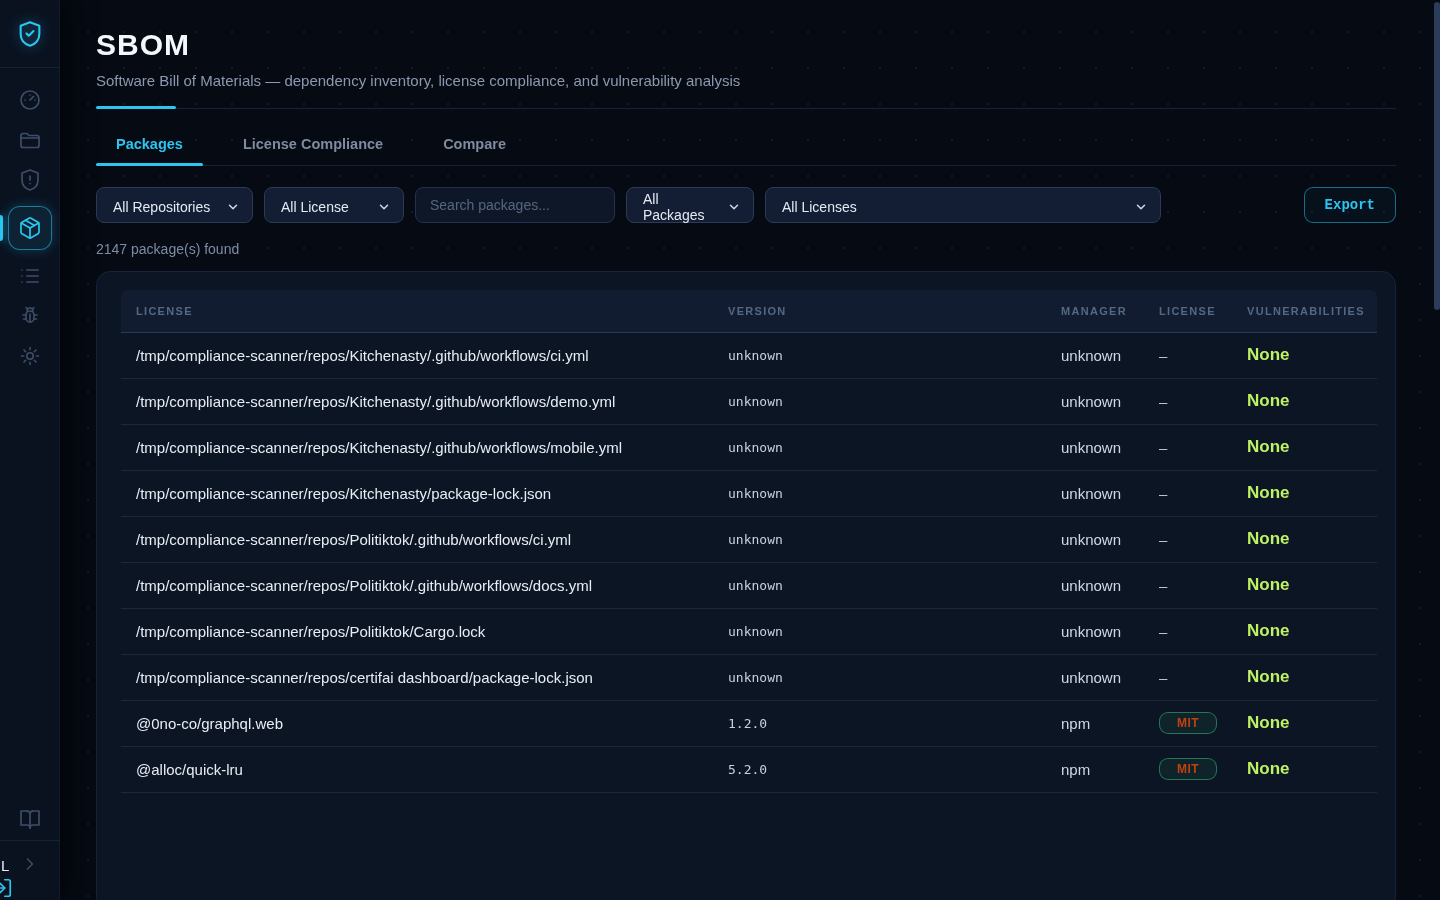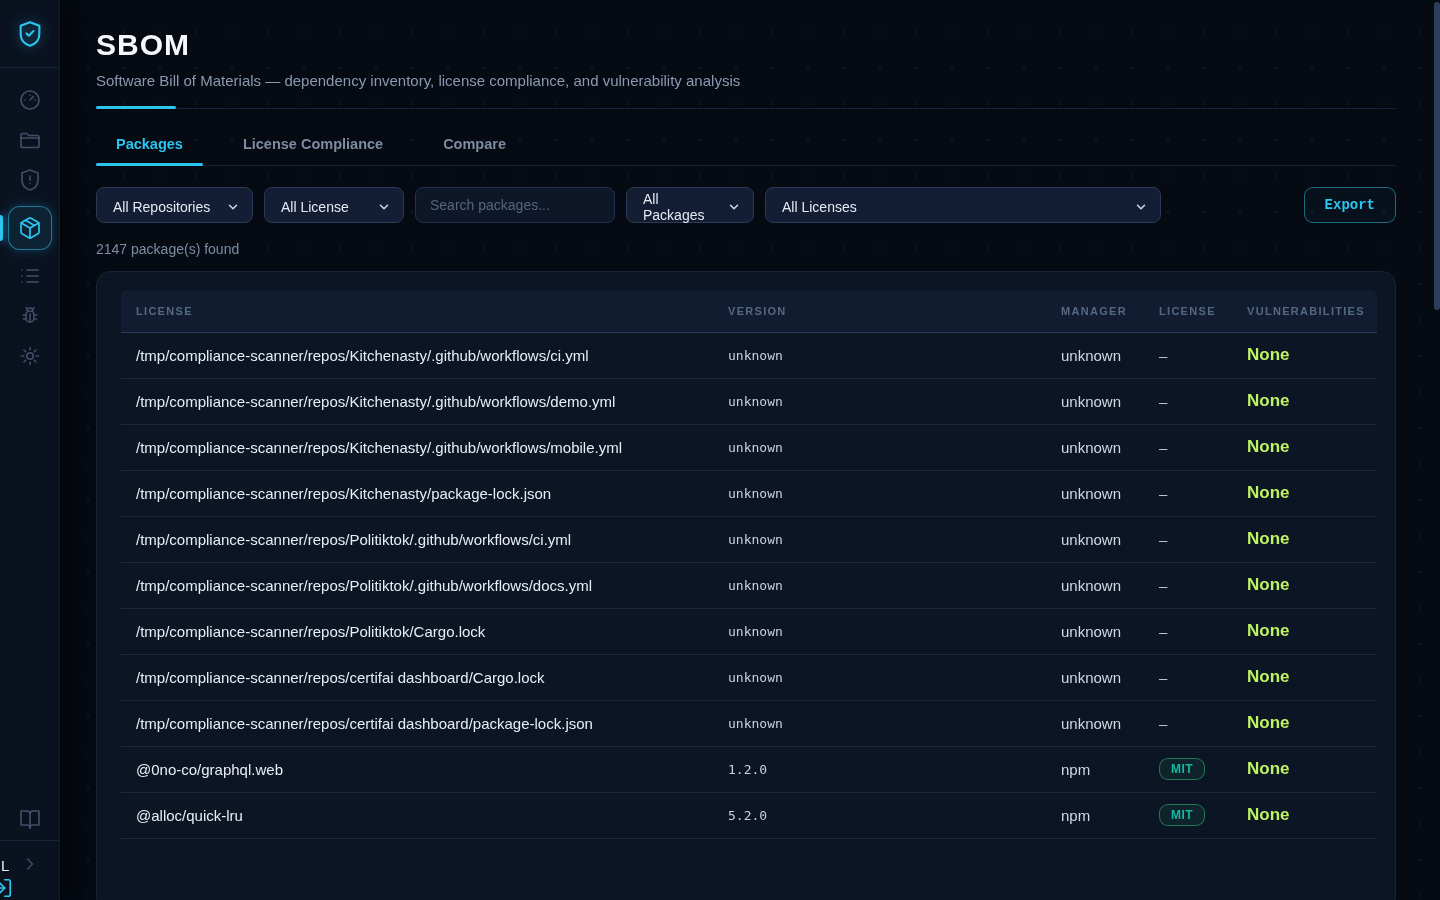--- a/index.html
+++ b/index.html
@@ -126,23 +126,23 @@
   tbody td {
     height:46px; vertical-align:middle; border-bottom:1px solid #1b2940;
     font-size:15px; white-space:nowrap; overflow:hidden;
   }
   td.c-pkg { padding-left:15px; color:#e8edf5; }
   td.c-ver { font-family:"DejaVu Sans Mono", monospace; font-size:13px; color:#c7d1e0; }
   td.c-mgr { color:#cfd8e3; }
   td.c-lic { color:#b9c2d0; }
   td.c-vul { color:#bef264; font-weight:bold; font-size:17px; }
   .lic-badge {
-    display:inline-block; padding:3px 11px; border-radius:9px;
+    display:inline-block; padding:3px 17px; border-radius:9px;
     font-size:12px; font-weight:bold; letter-spacing:0.5px;
-    color:#14b8a6; background:rgba(62,222,135,0.07);
+    color:#c2410c; background:rgba(62,222,135,0.07);
     border:1px solid rgba(62,222,135,0.45);
   }
 
   
   .scrollbar-thumb {
     position:absolute; right:0; top:2px; width:6px; height:308px;
     background:#2c3d5c; border-radius:3px; z-index:10;
   }
 
   svg { display:block; }
@@ -374,27 +374,20 @@
   </tr>
 
   <tr>
     <td class="c-pkg"><span>/tmp/compliance-scanner/repos/Politiktok/Cargo.lock</span></td>
     <td class="c-ver"><span>unknown</span></td>
     <td class="c-mgr"><span>unknown</span></td>
     <td class="c-lic"><span>–</span></td>
     <td class="c-vul"><span>None</span></td>
   </tr>
 
-  <tr>
-    <td class="c-pkg"><span>/tmp/compliance-scanner/repos/certifai dashboard/Cargo.lock</span></td>
-    <td class="c-ver"><span>unknown</span></td>
-    <td class="c-mgr"><span>unknown</span></td>
-    <td class="c-lic"><span>–</span></td>
-    <td class="c-vul"><span>None</span></td>
-  </tr>
 
   <tr>
     <td class="c-pkg"><span>/tmp/compliance-scanner/repos/certifai dashboard/package-lock.json</span></td>
     <td class="c-ver"><span>unknown</span></td>
     <td class="c-mgr"><span>unknown</span></td>
     <td class="c-lic"><span>–</span></td>
     <td class="c-vul"><span>None</span></td>
   </tr>
 
   <tr>

